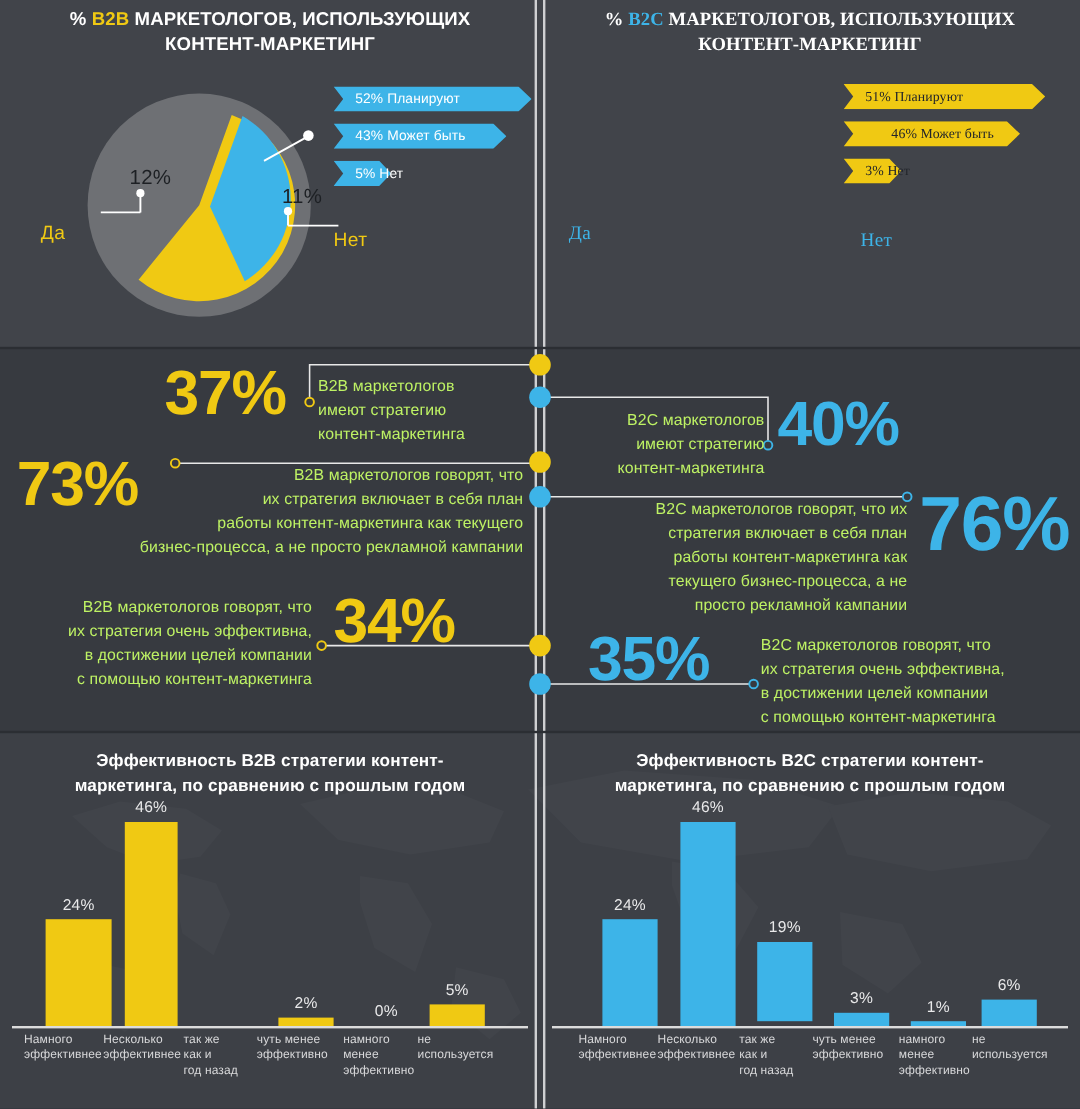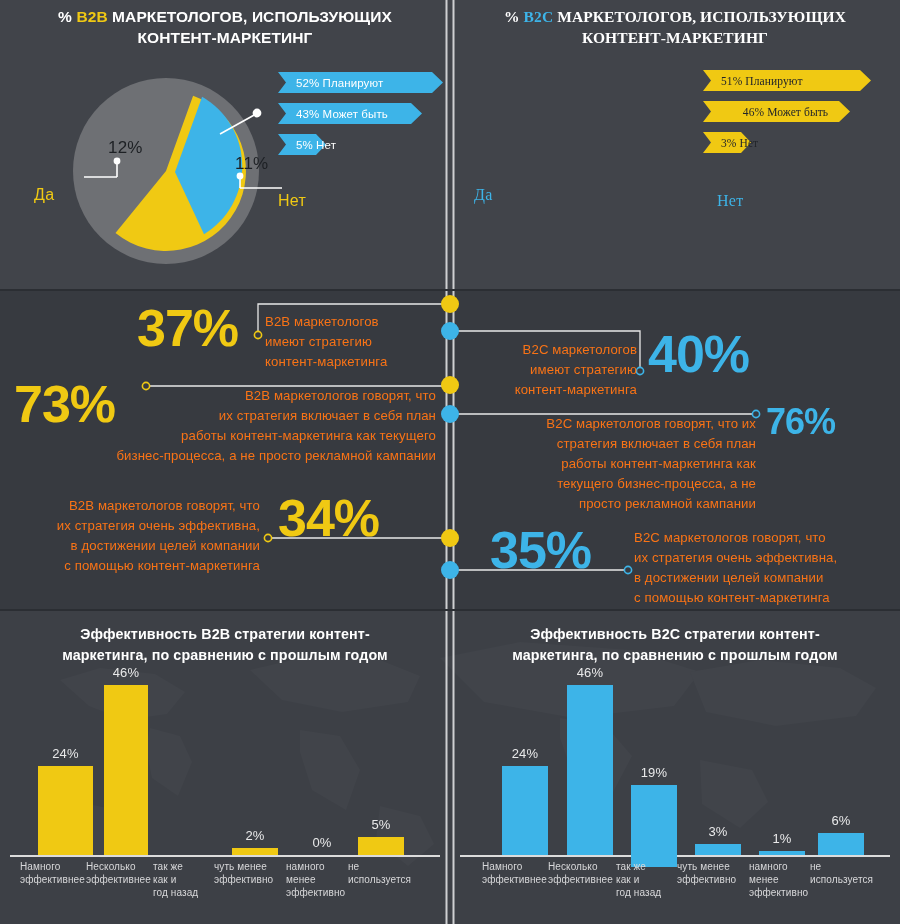--- a/index.html
+++ b/index.html
@@ -73,21 +73,21 @@
   .stat-num {
     position: absolute;
     font-weight: bold; letter-spacing: -1px;
     line-height: 1;
   }
   .num-y { color: #f0c913; }
   .num-b { color: #3db4e8; }
 
   .stat-txt {
     position: absolute;
-    font-size: 13.2px; line-height: 20px; color: #f97316;
+    font-size: 13.2px; line-height: 20px; color: #bef264;
     letter-spacing: .1px;
   }
   .t-right { text-align: right; }
   .t-left  { text-align: left; }
 
   .connector { position: absolute; pointer-events: none; }
 
   
   #rail { position: absolute; left: 440px; top: 0; width: 20px; height: 924px; }
 
@@ -241,21 +241,21 @@
 
     <div class="stat-num num-y" style="left:137px; top:12px; font-size:52px;">37%</div>
     <div class="stat-txt t-left" style="left:265px; top:22px; width:175px;">B2B маркетологов<br>имеют стратегию<br>контент-маркетинга</div>
 
     <div class="stat-num num-b" style="left:648px; top:38px; font-size:52px;">40%</div>
     <div class="stat-txt t-right" style="left:462px; top:50px; width:175px;">B2C маркетологов<br>имеют стратегию<br>контент-маркетинга</div>
 
     <div class="stat-num num-y" style="left:14px; top:88px; font-size:52px;">73%</div>
     <div class="stat-txt t-right" style="left:62px; top:96px; width:374px;">B2B маркетологов говорят, что<br>их стратегия включает в себя план<br>работы контент-маркетинга как текущего<br>бизнес-процесса, а не просто рекламной кампании</div>
 
-    <div class="stat-num num-b" style="left:766px; top:114px; font-size:36px;">76%</div>
+    <div class="stat-num num-b" style="left:766px; top:114px; font-size:64px;">76%</div>
     <div class="stat-txt t-right" style="left:462px; top:124px; width:294px;">B2C маркетологов говорят, что их<br>стратегия включает в себя план<br>работы контент-маркетинга как<br>текущего бизнес-процесса, а не<br>просто рекламной кампании</div>
 
     <div class="stat-num num-y" style="left:278px; top:202px; font-size:52px;">34%</div>
     <div class="stat-txt t-right" style="left:10px; top:206px; width:250px;">B2B маркетологов говорят, что<br>их стратегия очень эффективна,<br>в достижении целей компании<br>с помощью контент-маркетинга</div>
 
     <div class="stat-num num-b" style="left:490px; top:234px; font-size:52px;">35%</div>
     <div class="stat-txt t-left" style="left:634px; top:238px; width:260px;">B2C маркетологов говорят, что<br>их стратегия очень эффективна,<br>в достижении целей компании<br>с помощью контент-маркетинга</div>
   </div>
 
   <div class="section" id="sec-bottom">
@@ -306,21 +306,21 @@
     <div class="chart-block" id="chart-b2c">
       <div class="chart-title">Эффективность B2C стратегии контент-<br>маркетинга, по сравнению с прошлым годом</div>
       <div class="axis-line"></div>
 
       <div class="bar" style="left:52px; width:46px; height:88.8px; top:156.2px; background:#3db4e8; position:absolute;">
         <div class="bar-val" style="top:-20px;">24%</div>
       </div>
       <div class="bar" style="left:117px; width:46px; height:170.2px; top:74.8px; background:#3db4e8; position:absolute;">
         <div class="bar-val" style="top:-20px;">46%</div>
       </div>
-      <div class="bar" style="left:181px; width:46px; height:82px; top:174.7px; background:#3db4e8; position:absolute;">
+      <div class="bar" style="left:181px; width:46px; height:66px; top:174.7px; background:#3db4e8; position:absolute;">
         <div class="bar-val" style="top:-20px;">19%</div>
       </div>
       <div class="bar" style="left:245px; width:46px; height:11.1px; top:233.9px; background:#3db4e8; position:absolute;">
         <div class="bar-val" style="top:-20px;">3%</div>
       </div>
       <div class="bar" style="left:309px; width:46px; height:3.7px; top:241.3px; background:#3db4e8; position:absolute;">
         <div class="bar-val" style="top:-20px;">1%</div>
       </div>
       <div class="bar" style="left:368px; width:46px; height:22.2px; top:222.8px; background:#3db4e8; position:absolute;">
         <div class="bar-val" style="top:-20px;">6%</div>

